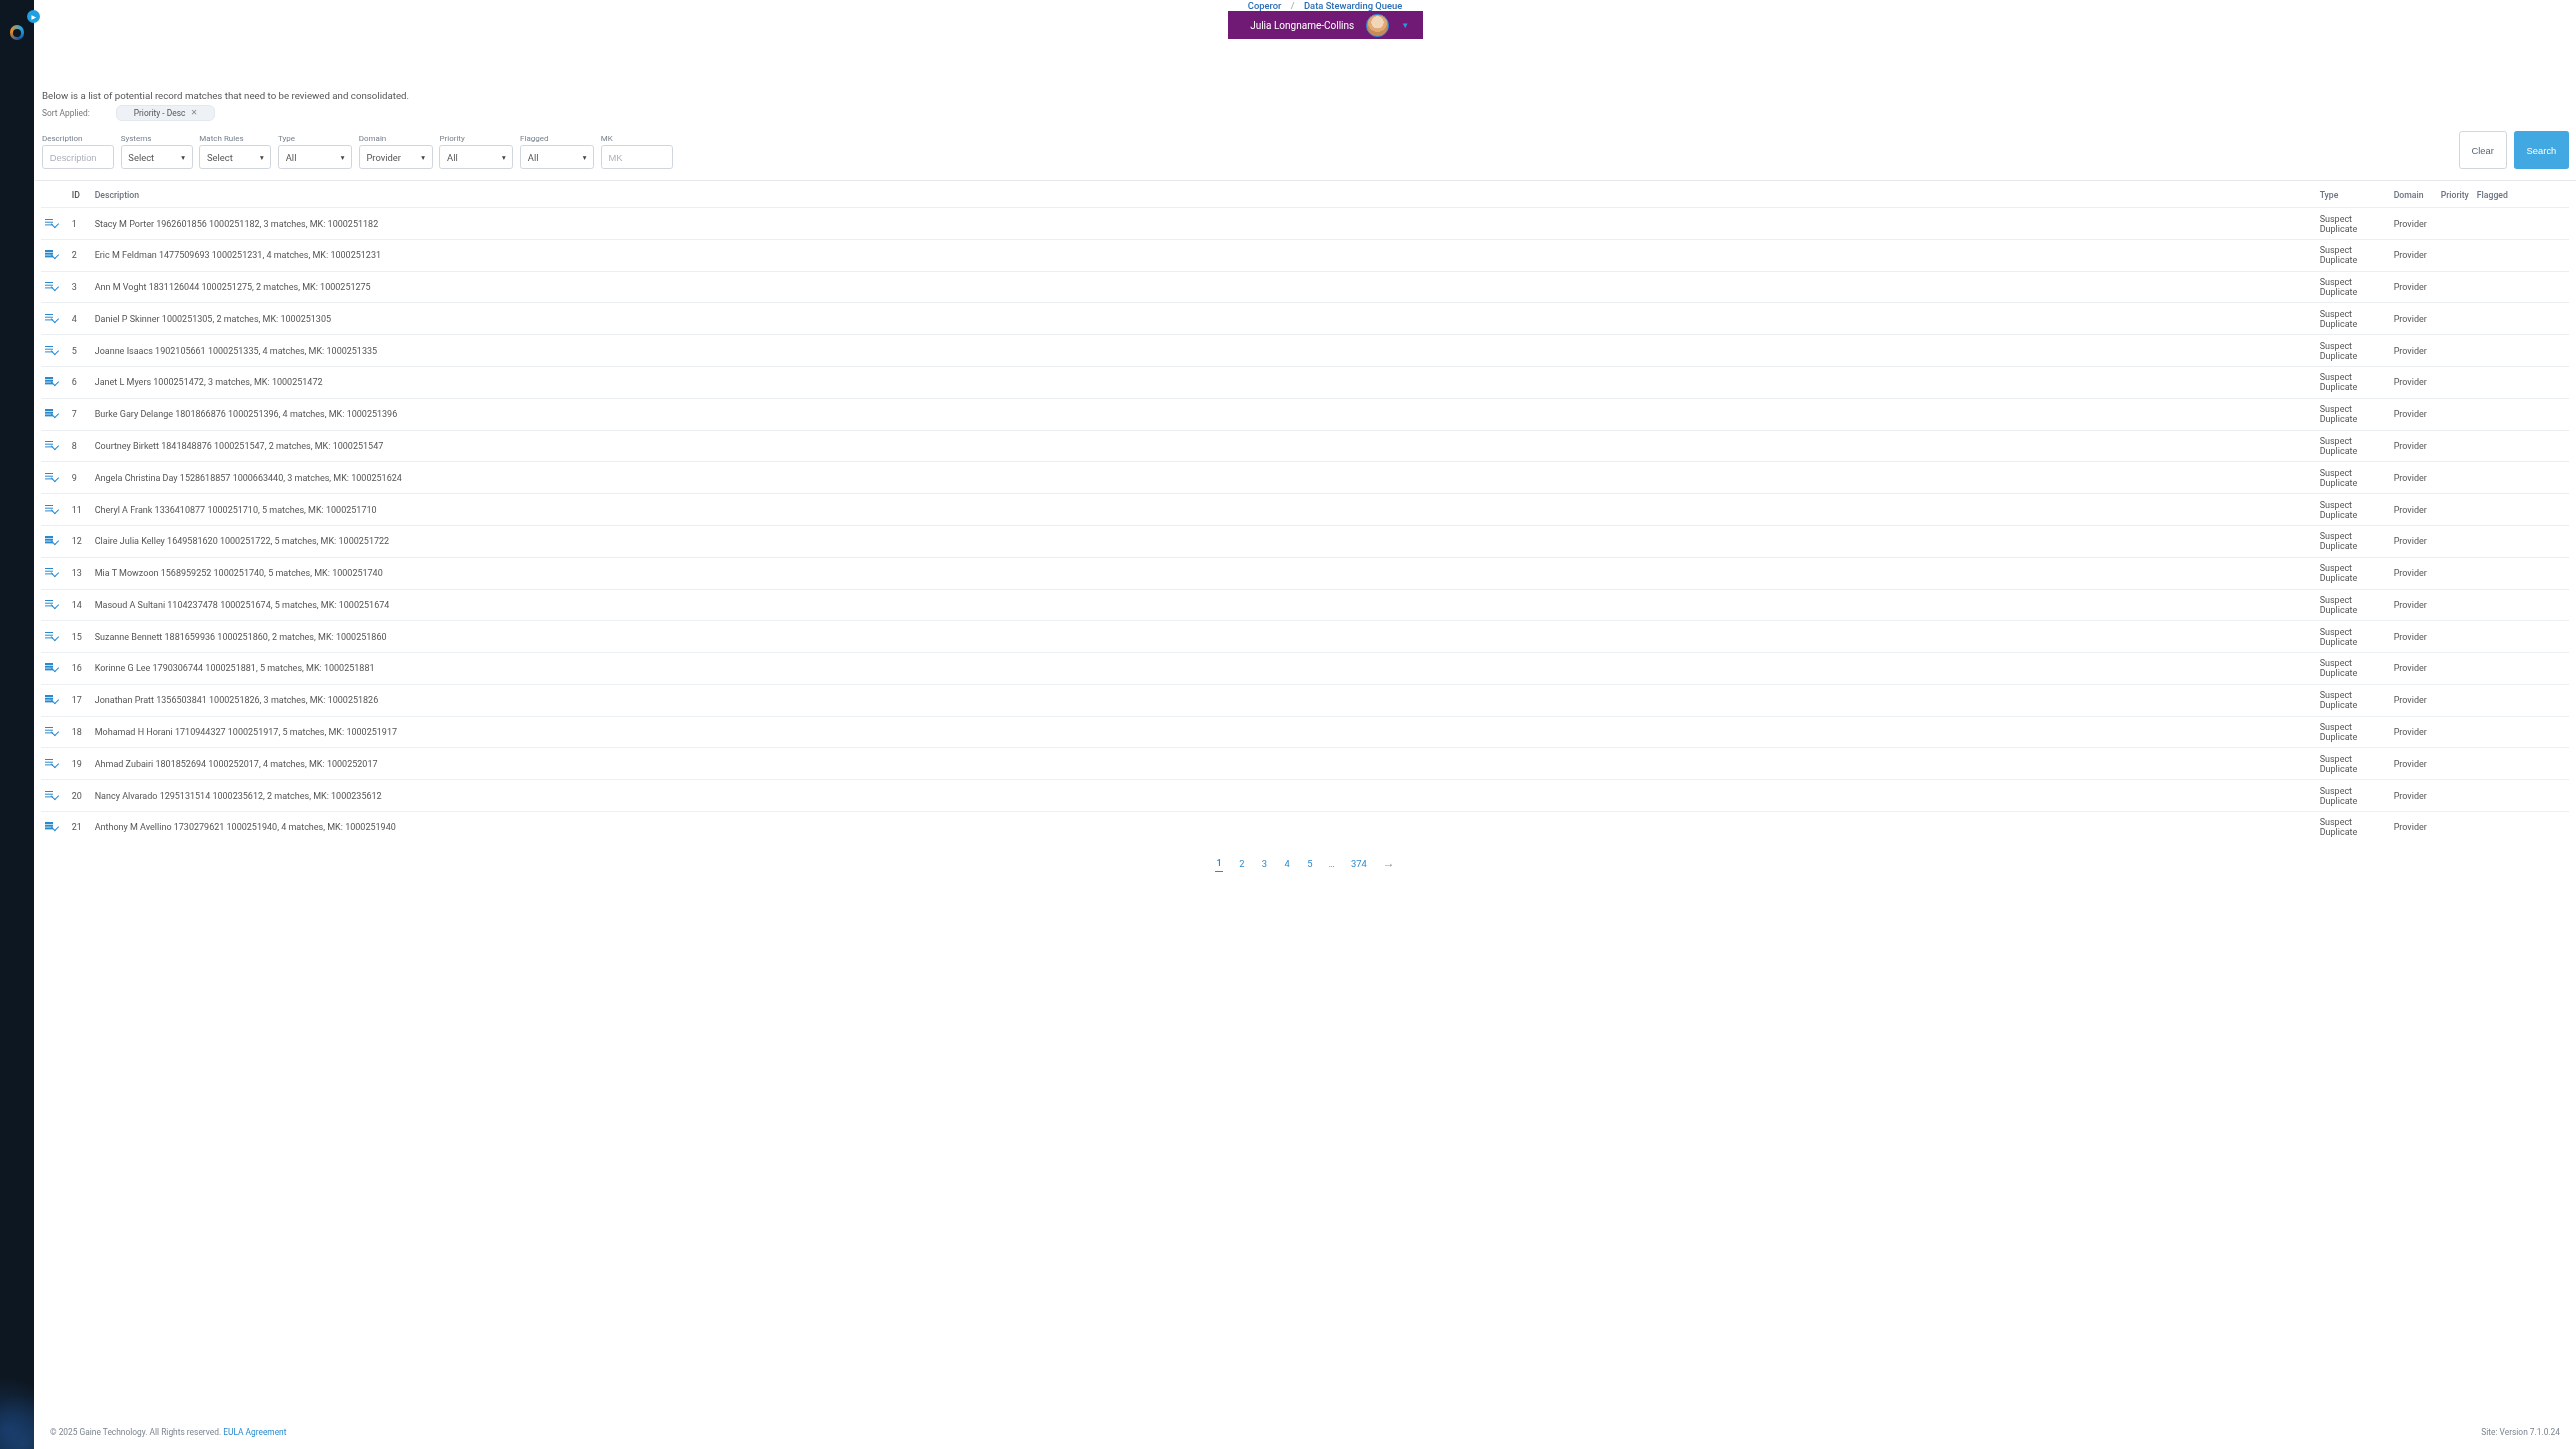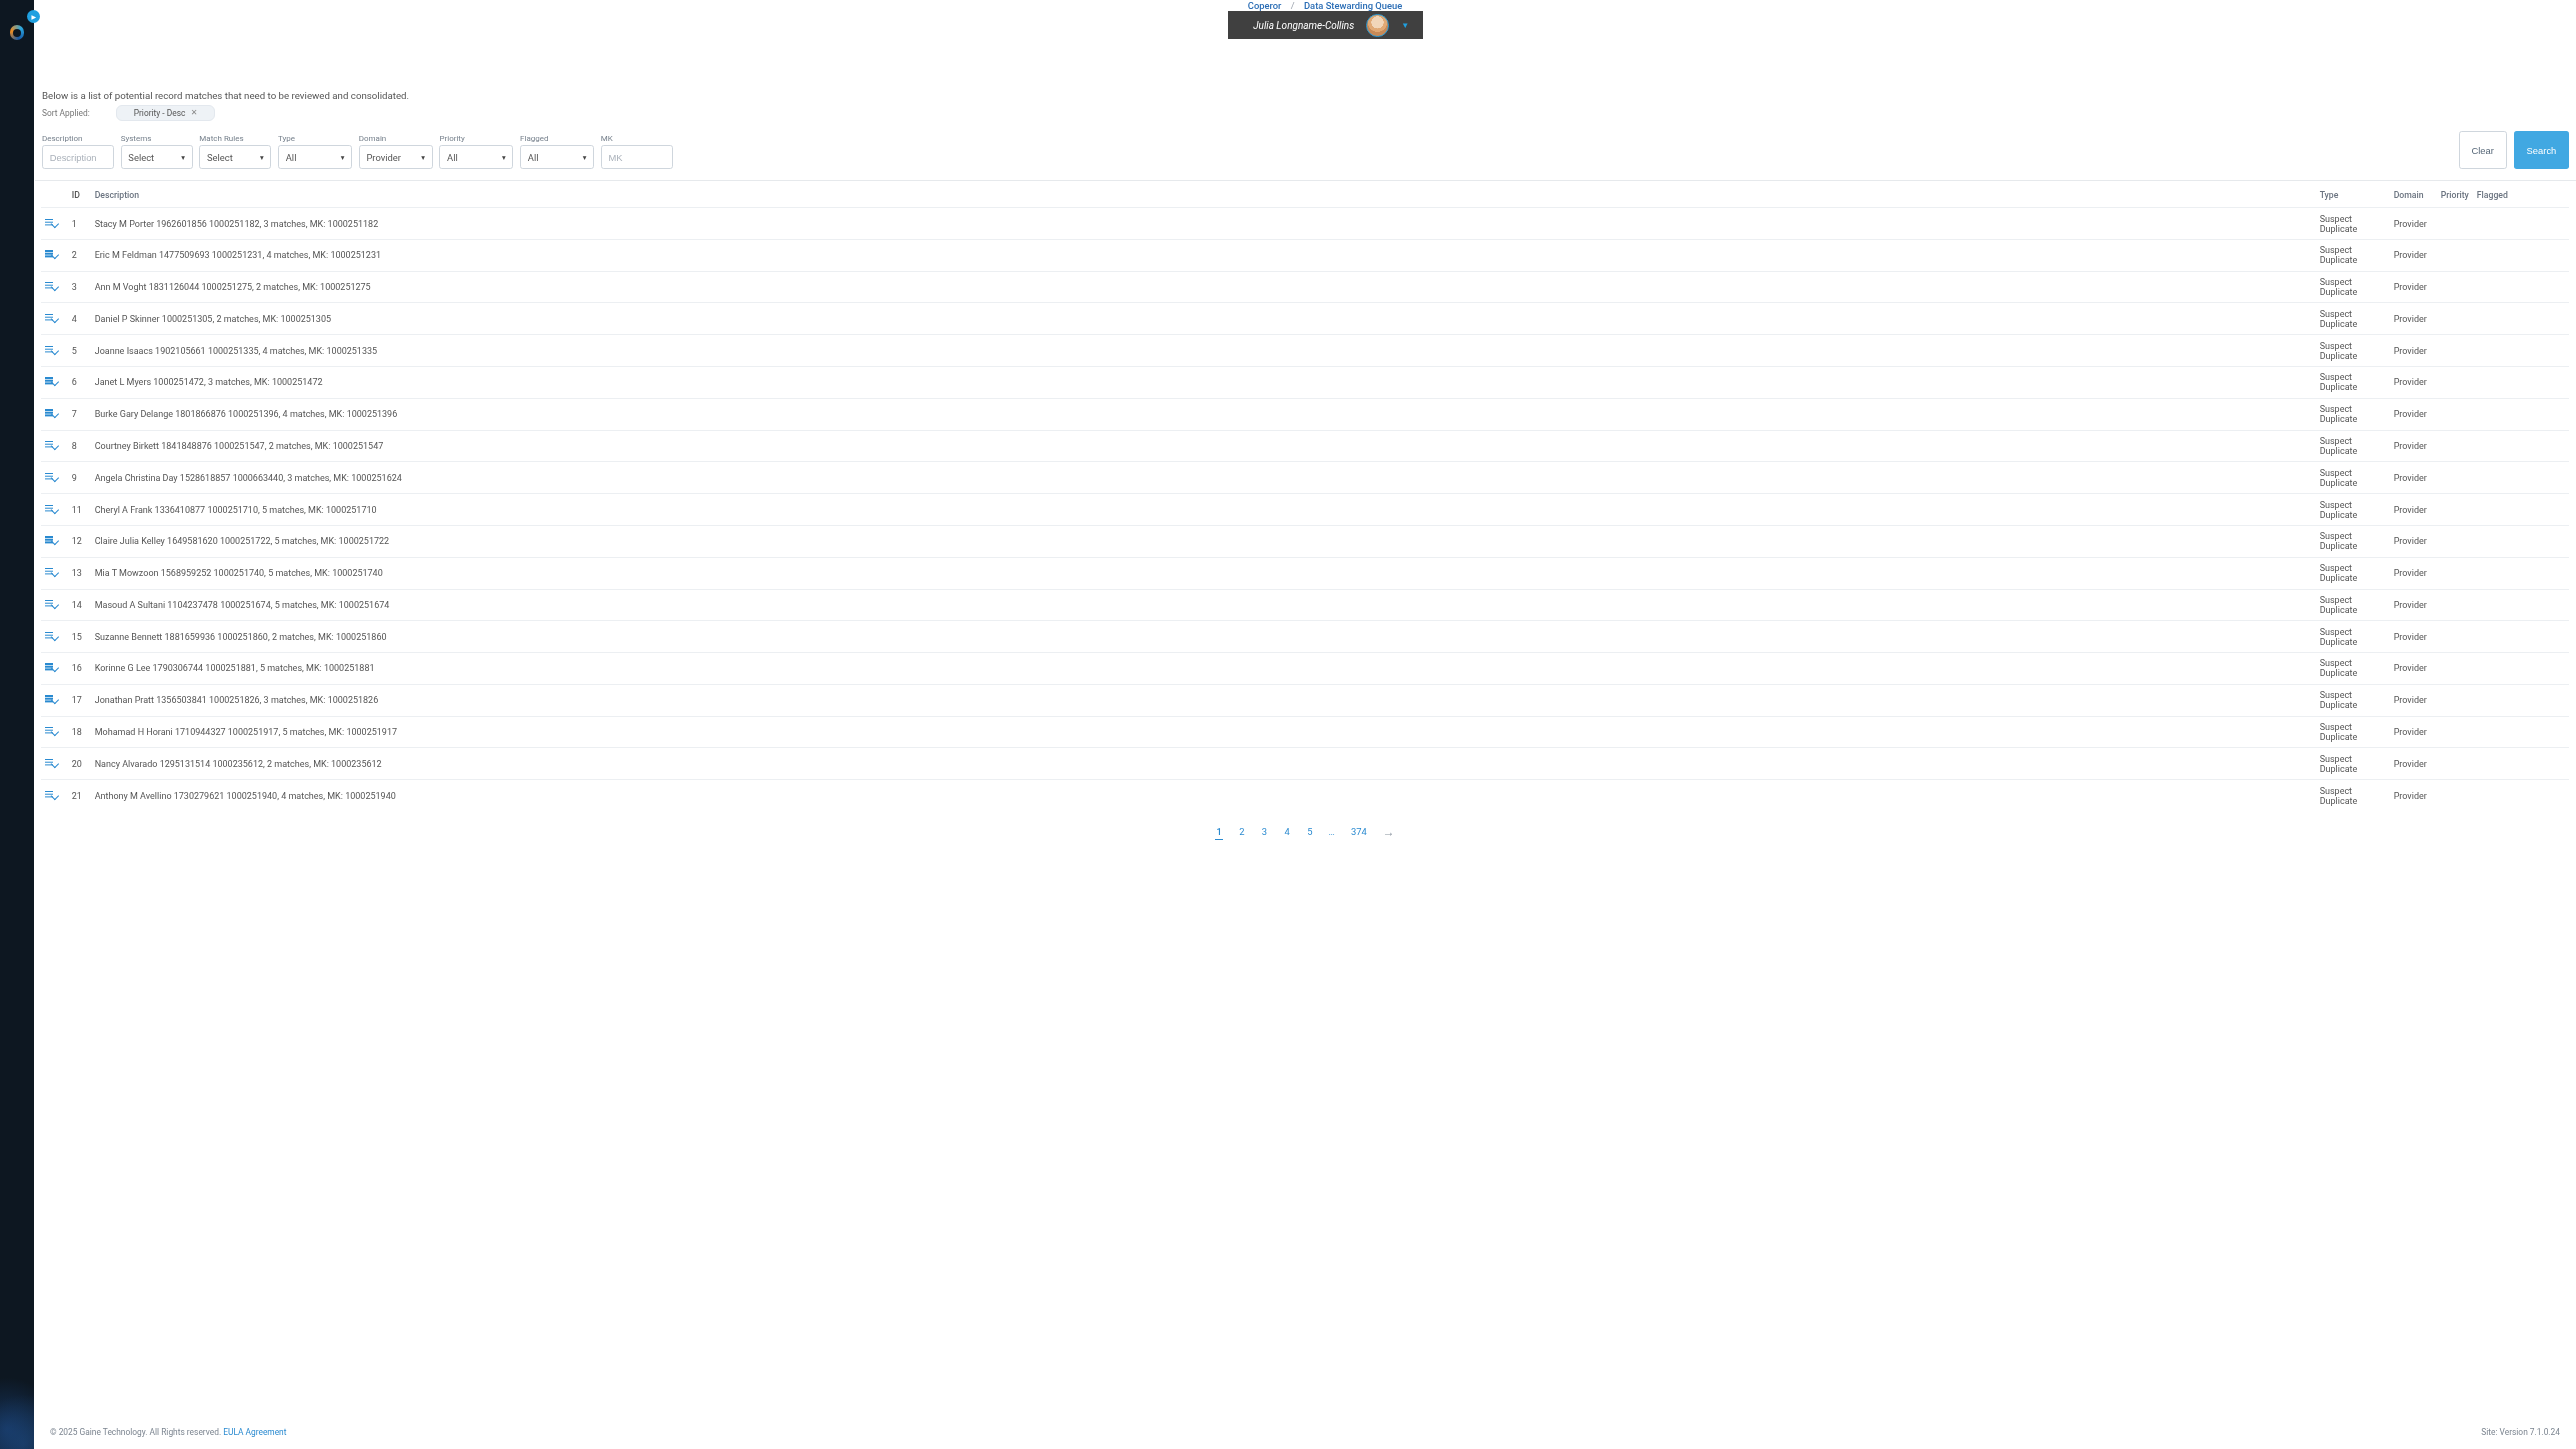--- a/index.html
+++ b/index.html
@@ -16,21 +16,21 @@
 
 
 .main { flex: 1; display: flex; flex-direction: column; min-width: 0; }
 
 
 .topbar { height: 39px; display: flex; align-items: center; justify-content: space-between; padding: 0 0 0 40px; flex-direction: column; }
 .crumbs { display: flex; align-items: center; gap: 9.4px; font-size: 9.4px; }
 .crumbs .crumb { color: #2a6db5; font-weight: 500; }
 .crumbs .sep { color: #9aa2ac; }
 
-.userbar { height: 39px; background: #404040; color: #fff; display: flex; align-items: center; padding: 0 13.4px 0 19px; gap: 12px; min-width: 195px; justify-content:flex-end;font-style:italic; }
+.userbar { height: 39px; background: #701a75; color: #fff; display: flex; align-items: center; padding: 0 13.4px 0 19px; gap: 12px; min-width: 195px; justify-content:flex-end; }
 .userbar .name { font-size: 10px; }
 .avatar { width: 23px; height: 23px; border-radius: 50%; background: radial-gradient(circle at 50% 35%, #f1d6b9 0 35%, #e0a975 36% 55%, #c88a57 56% 100%); border: 1.3px solid #2a9cd8; flex-shrink:0; }
 .caret-blue { color: #1fa0e0; font-size: 8px; }
 
 
 .intro { padding: 10.7px 6.7px 4px 6.7px; margin-left: 1.3px; }
 .intro-text { color: #555; font-size: 9.7px; margin-bottom: 4px; margin-top: 40px; }
 .sort-row { display: flex; align-items: center; gap: 26px; font-size: 8.4px; color: #777; text-align: center; }
 .chip { background: #eef2f6; border-radius: 6px; padding: 2px 17px; display: inline-flex; align-items: center; gap: 5.4px; color: #555; font-size: 8.4px; border:0.7px solid #e3e8ee; }
 .chip .x { color: #888; cursor: pointer; font-size: 8px; }
@@ -357,20 +357,30 @@
               <td class="col-id">18</td>
               <td>Mohamad H Horani 1710944327 1000251917, 5 matches, MK: 1000251917</td>
               <td class="col-type">Suspect Duplicate</td>
               <td class="col-domain">Provider</td>
               <td class="col-prio"></td>
               <td class="col-flag"></td>
               <td></td>
             </tr>
             <tr>
               <td class="col-icon"><span class="steward-icon"></span></td>
+              <td class="col-id">19</td>
+              <td>Ahmad Zubairi 1801852694 1000252017, 4 matches, MK: 1000252017</td>
+              <td class="col-type">Suspect Duplicate</td>
+              <td class="col-domain">Provider</td>
+              <td class="col-prio"></td>
+              <td class="col-flag"></td>
+              <td></td>
+            </tr>
+            <tr>
+              <td class="col-icon"><span class="steward-icon"></span></td>
               <td class="col-id">20</td>
               <td>Nancy Alvarado 1295131514 1000235612, 2 matches, MK: 1000235612</td>
               <td class="col-type">Suspect Duplicate</td>
               <td class="col-domain">Provider</td>
               <td class="col-prio"></td>
               <td class="col-flag"></td>
               <td></td>
             </tr>
             <tr>
               <td class="col-icon"><span class="steward-icon"></span></td>

